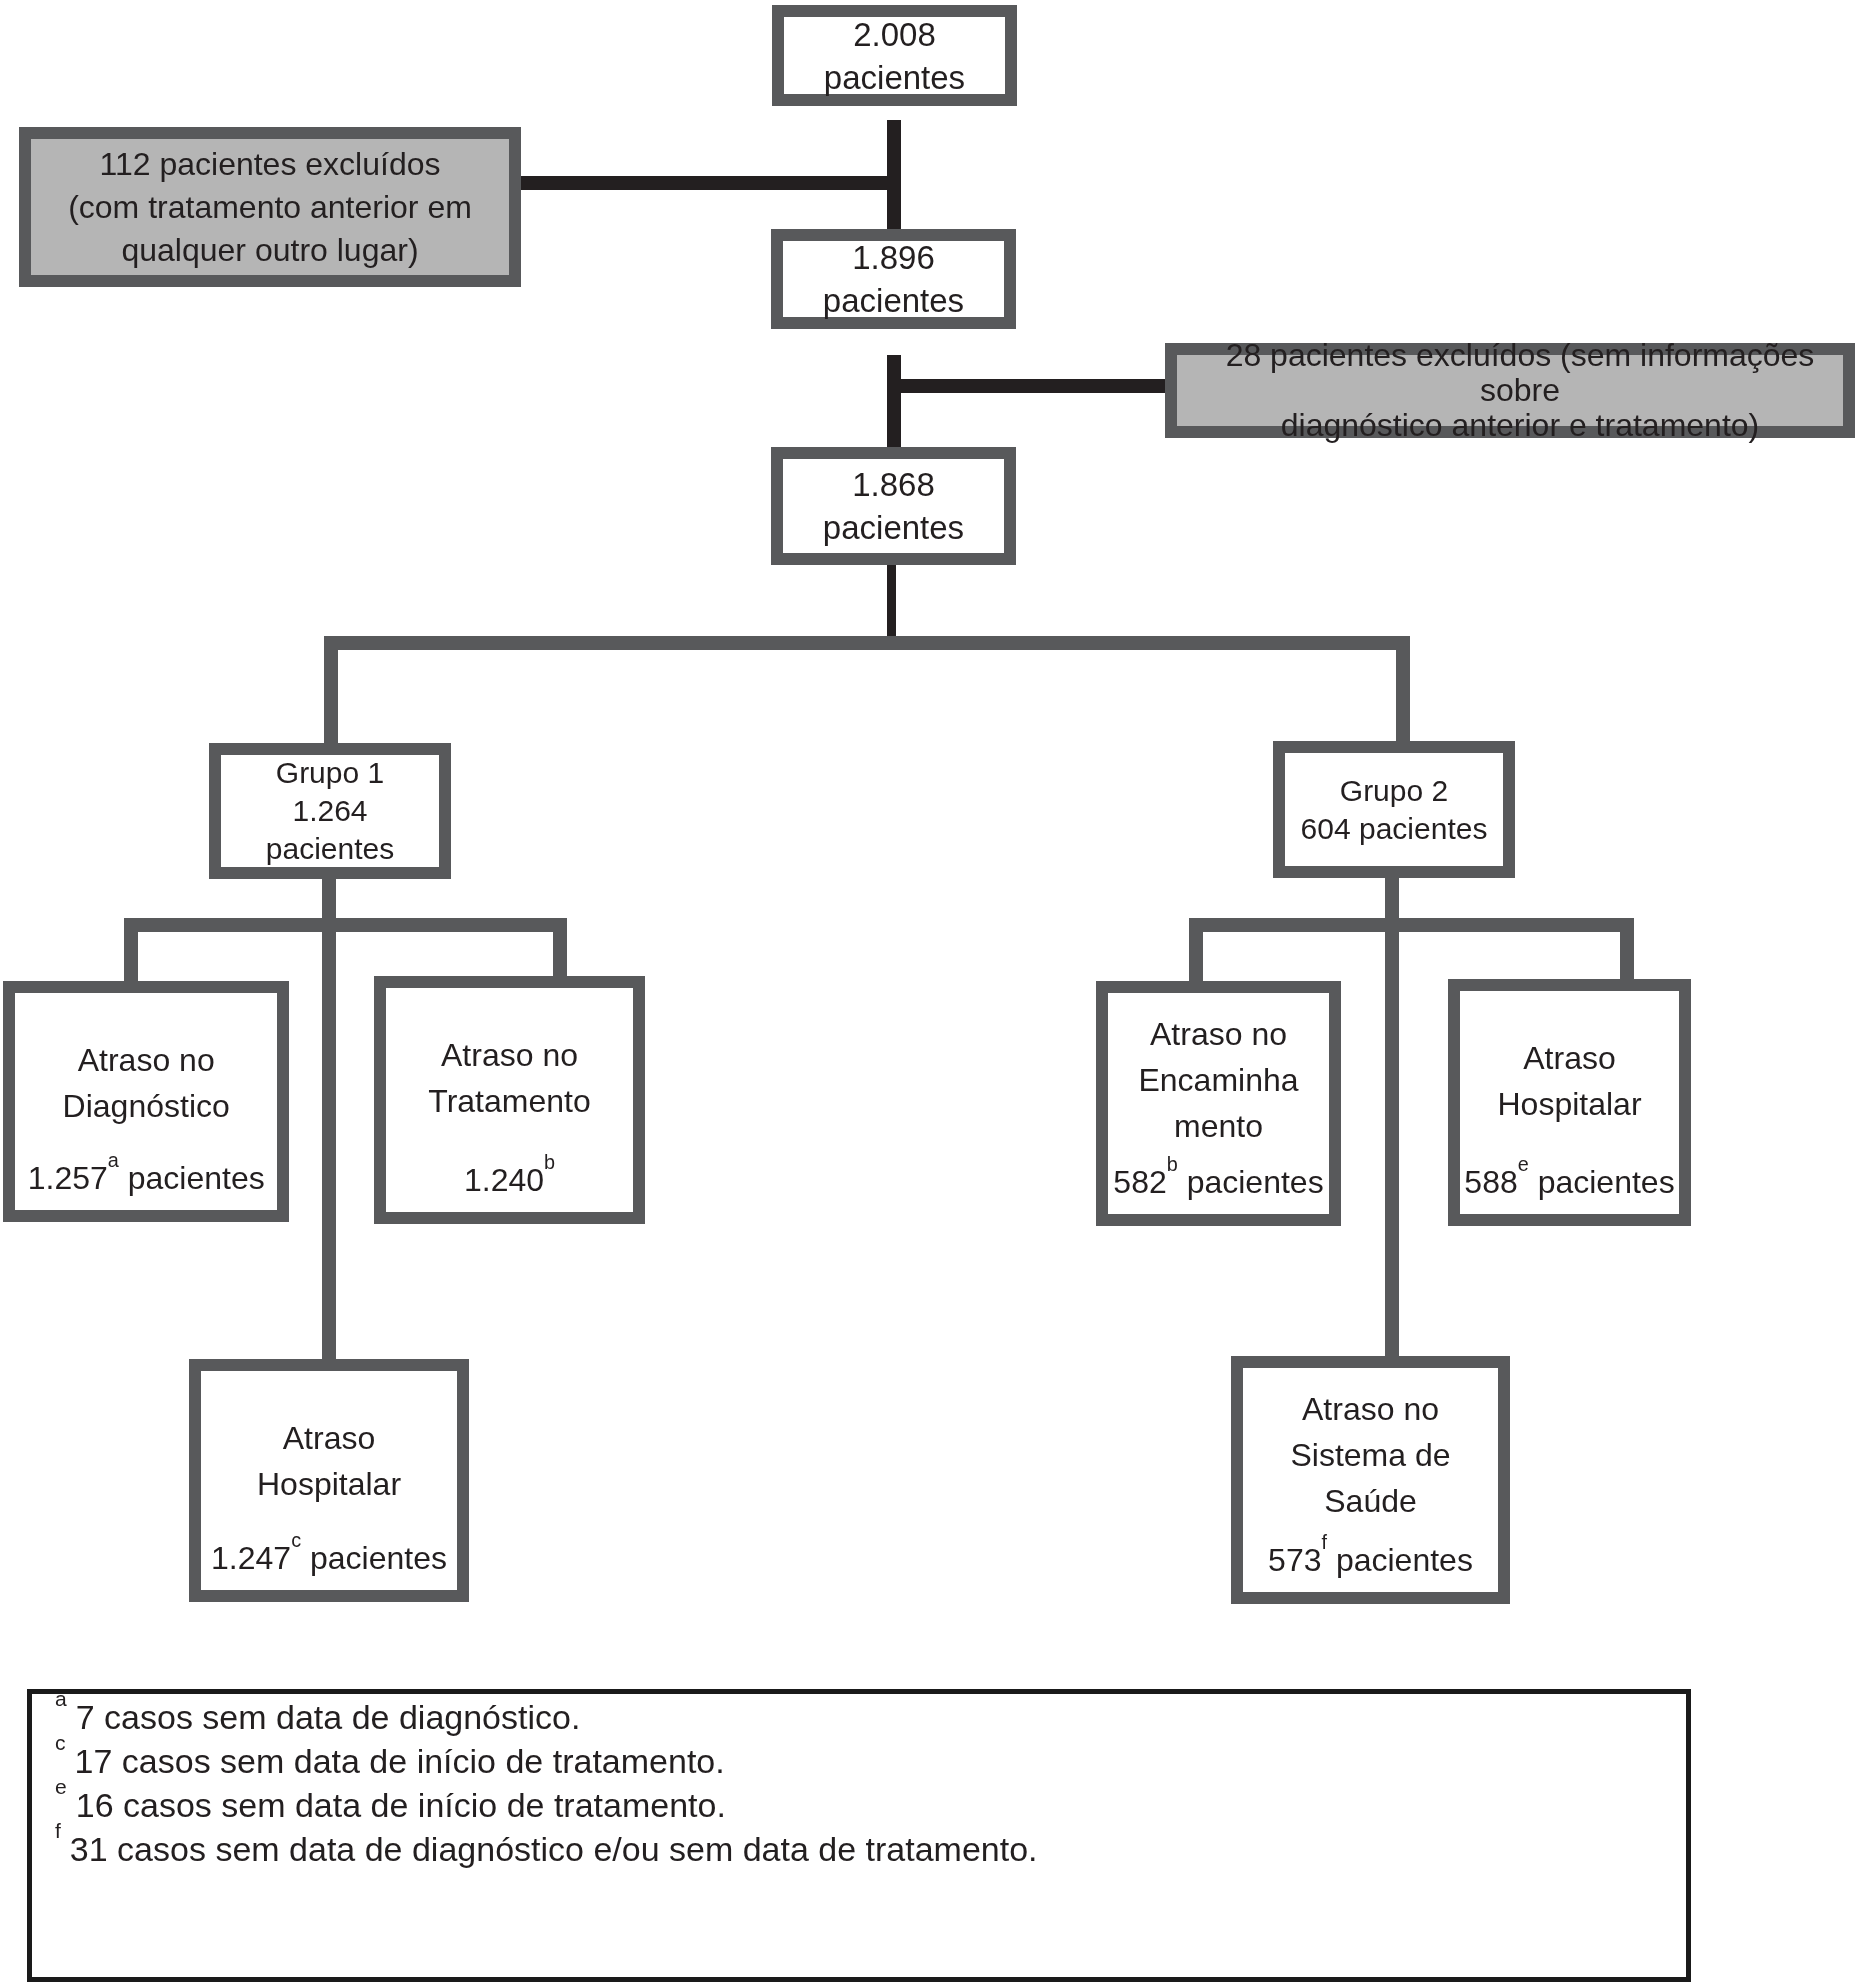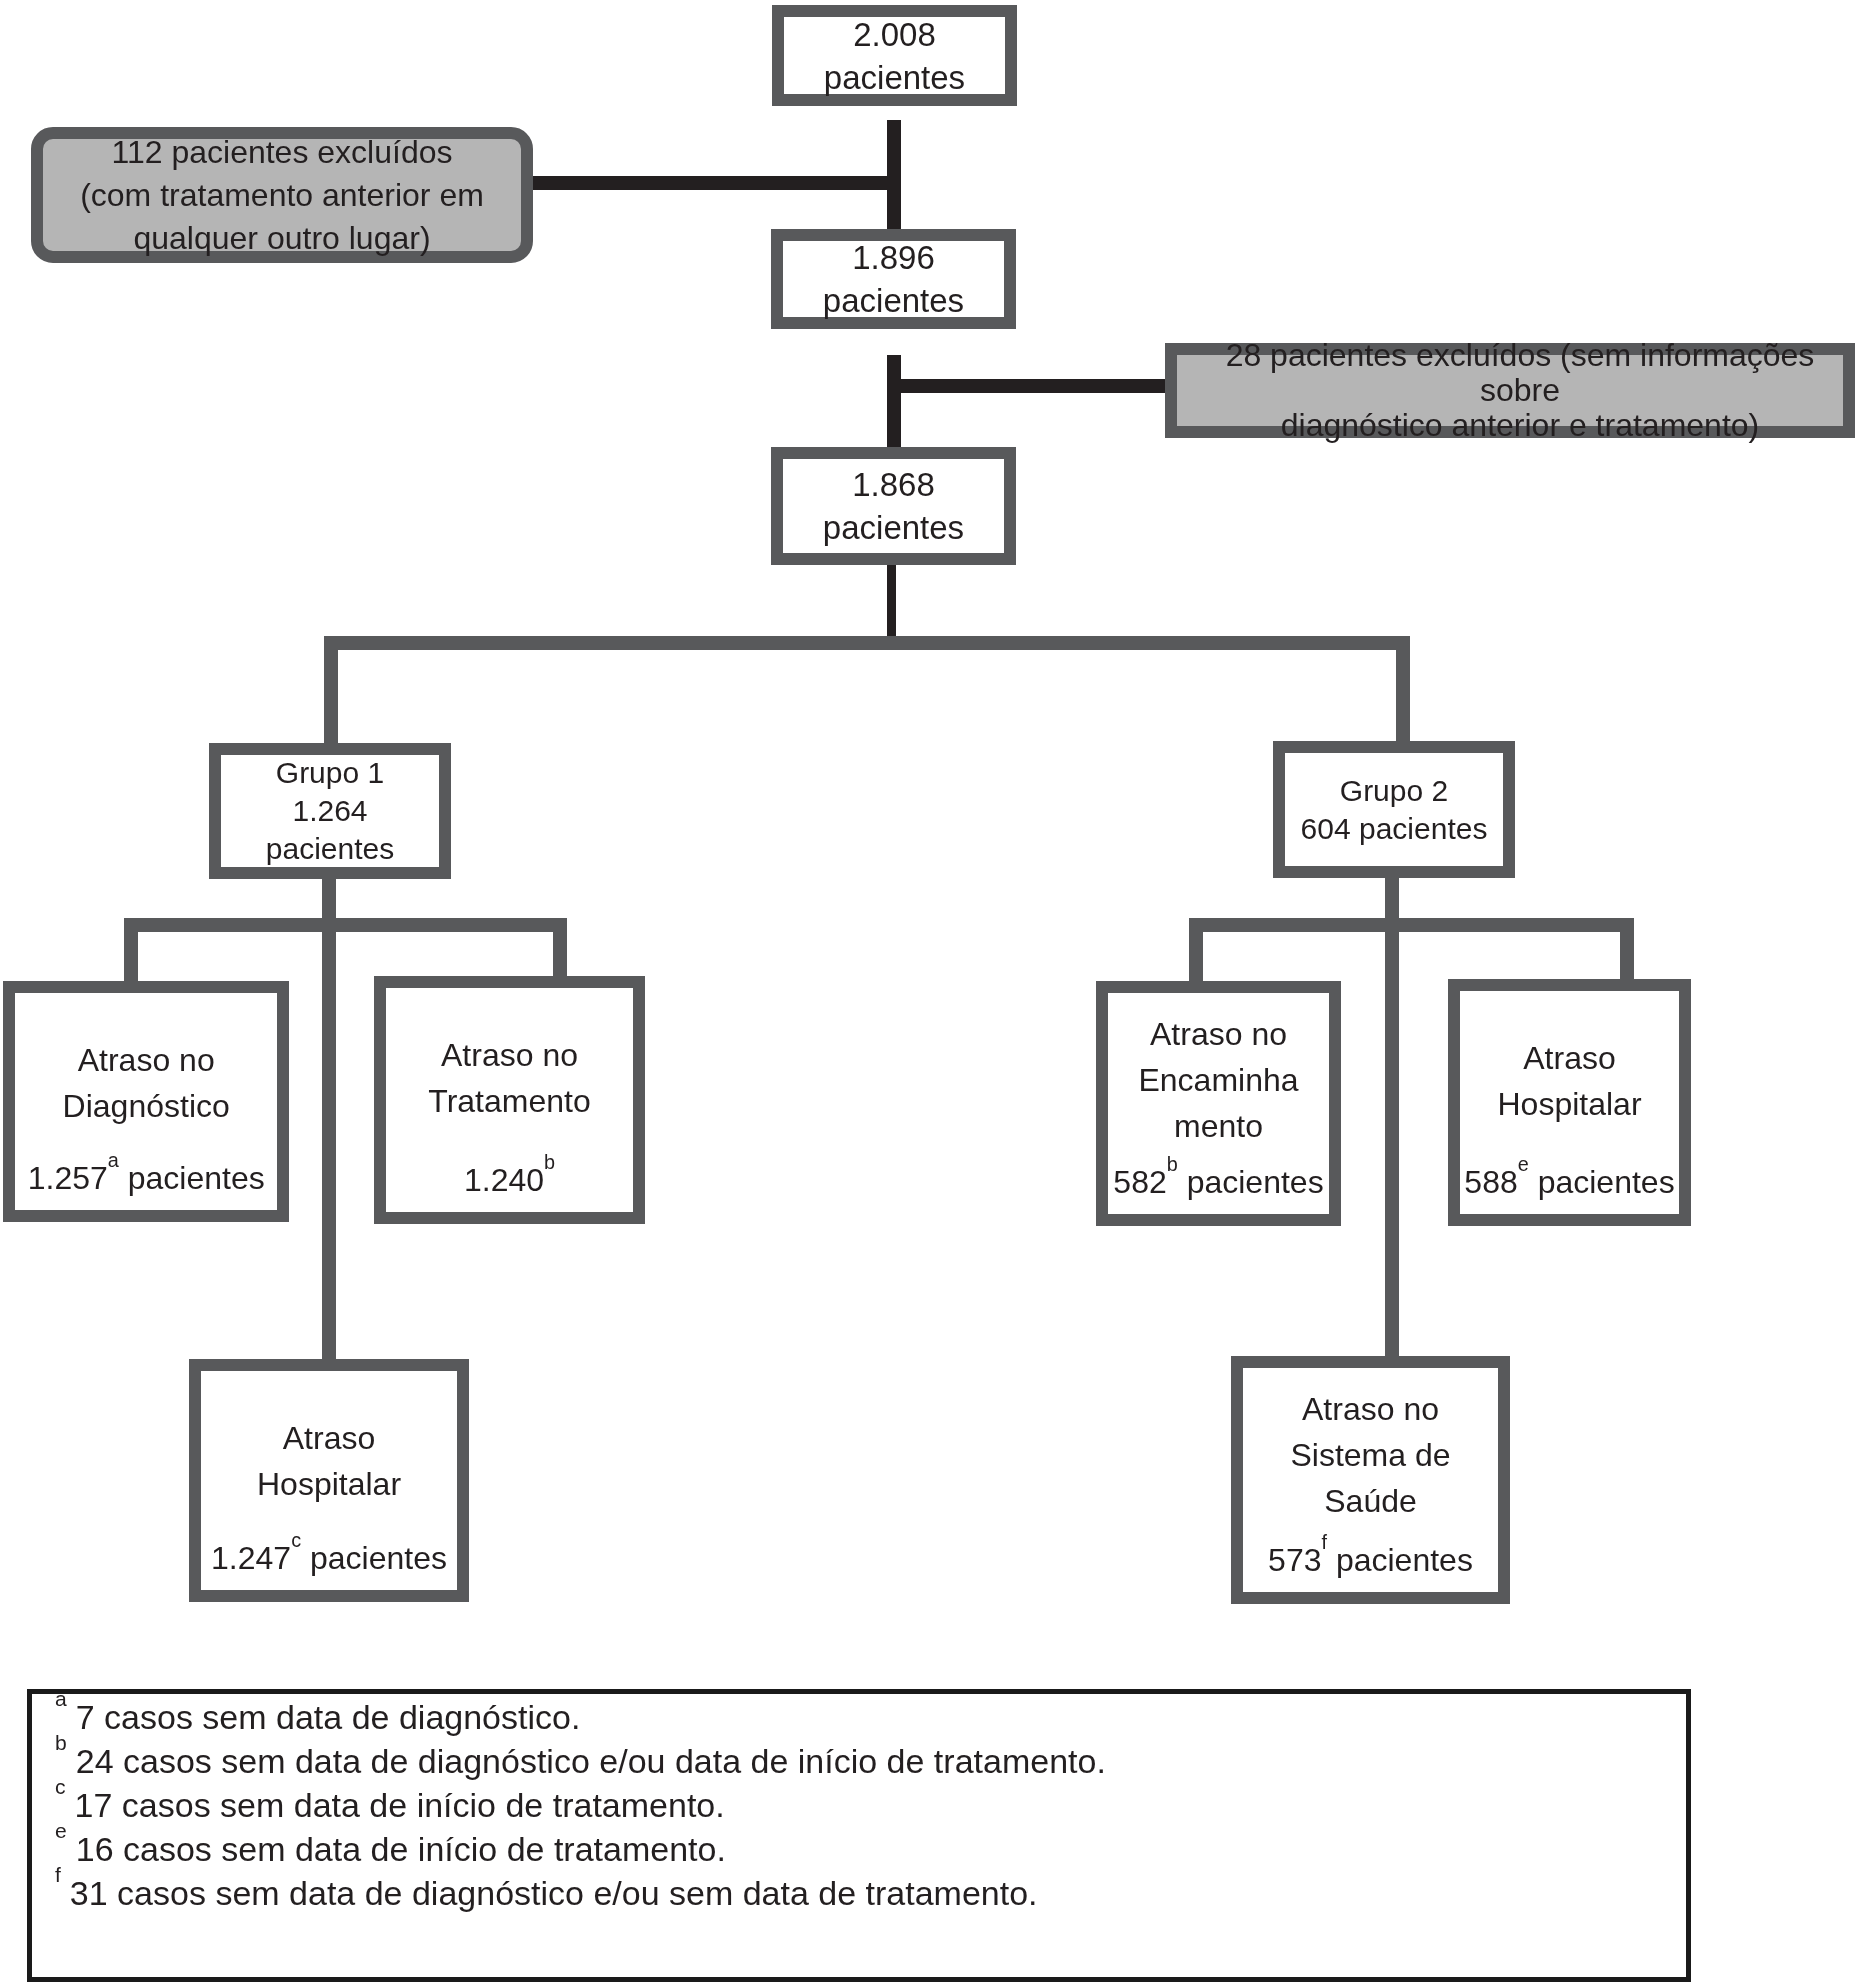--- a/index.html
+++ b/index.html
@@ -83,21 +83,21 @@
 <div class="abs conn-g" style="left:322px;  top:876px; width:14px;  height:485px;"></div>
 <div class="abs conn-g" style="left:124px;  top:918px; width:442px; height:14px;"></div>
 <div class="abs conn-g" style="left:124px;  top:918px; width:14px;  height:66px;"></div>
 <div class="abs conn-g" style="left:553px;  top:918px; width:14px;  height:61px;"></div>
 
 <div class="abs conn-g" style="left:1385px; top:876px; width:14px;  height:483px;"></div>
 <div class="abs conn-g" style="left:1189px; top:918px; width:445px; height:14px;"></div>
 <div class="abs conn-g" style="left:1189px; top:918px; width:14px;  height:66px;"></div>
 <div class="abs conn-g" style="left:1620px; top:918px; width:14px;  height:63px;"></div>
 
-<div class="abs excl" style="left:31px; top:127px; width:502px; height:136px;border-radius:22px;">
+<div class="abs excl" style="left:19px; top:127px; width:502px; height:160px;">
   <div>112 pacientes excluídos</div>
   <div>(com tratamento anterior em</div>
   <div>qualquer outro lugar)</div>
 </div>
 
 <div class="abs excl two" style="left:1165px; top:343px; width:690px; height:95px;">
   <div>28 pacientes excluídos (sem informações sobre</div>
   <div>diagnóstico anterior e tratamento)</div>
 </div>
 
@@ -160,18 +160,17 @@
 
 <div class="abs leaf pt3" style="left:1231px; top:1356px; width:279px; height:248px;">
   <div class="t">Atraso no</div>
   <div class="t">Sistema de</div>
   <div class="t">Saúde</div>
   <div class="v"><span>573</span><sup class="s">f</sup><span> pacientes</span></div>
 </div>
 
 <div class="abs fnbox" style="left:27px; top:1689px; width:1664px; height:293px;">
   <div class="fn-row"><sup class="s">a</sup><span>7 casos sem data de diagnóstico.</span></div>
-  <div class="fn-row"><sup class="s">b</sup><span>24 casos sem data de diagnóstico e/ou data de início de tratamento.</span></div>
   <div class="fn-row"><sup class="s">c</sup><span>17 casos sem data de início de tratamento.</span></div>
   <div class="fn-row"><sup class="s">e</sup><span>16 casos sem data de início de tratamento.</span></div>
   <div class="fn-row"><sup class="s">f</sup><span>31 casos sem data de diagnóstico e/ou sem data de tratamento.</span></div>
 </div>
 
 
 </body></html>

